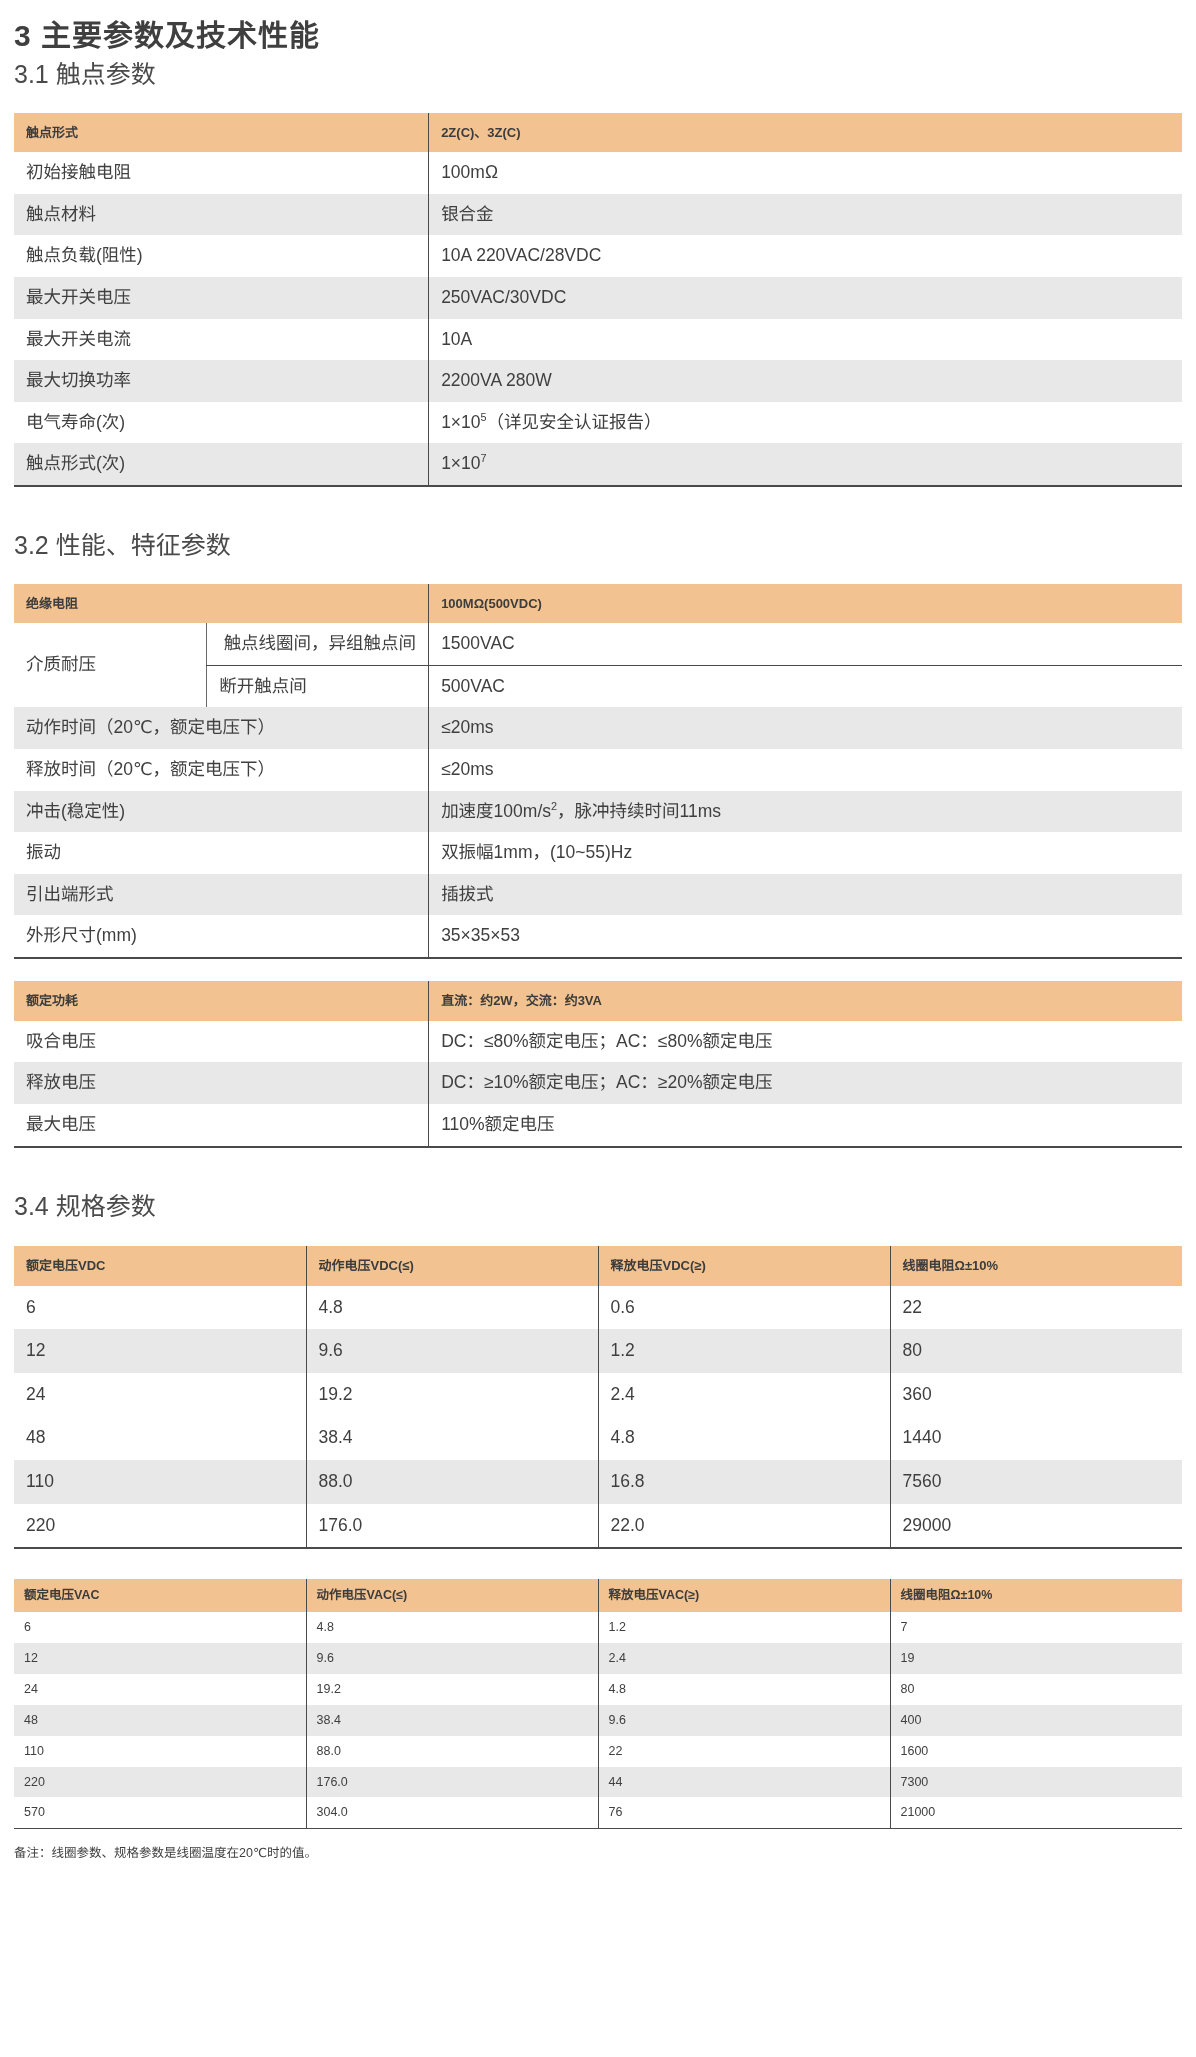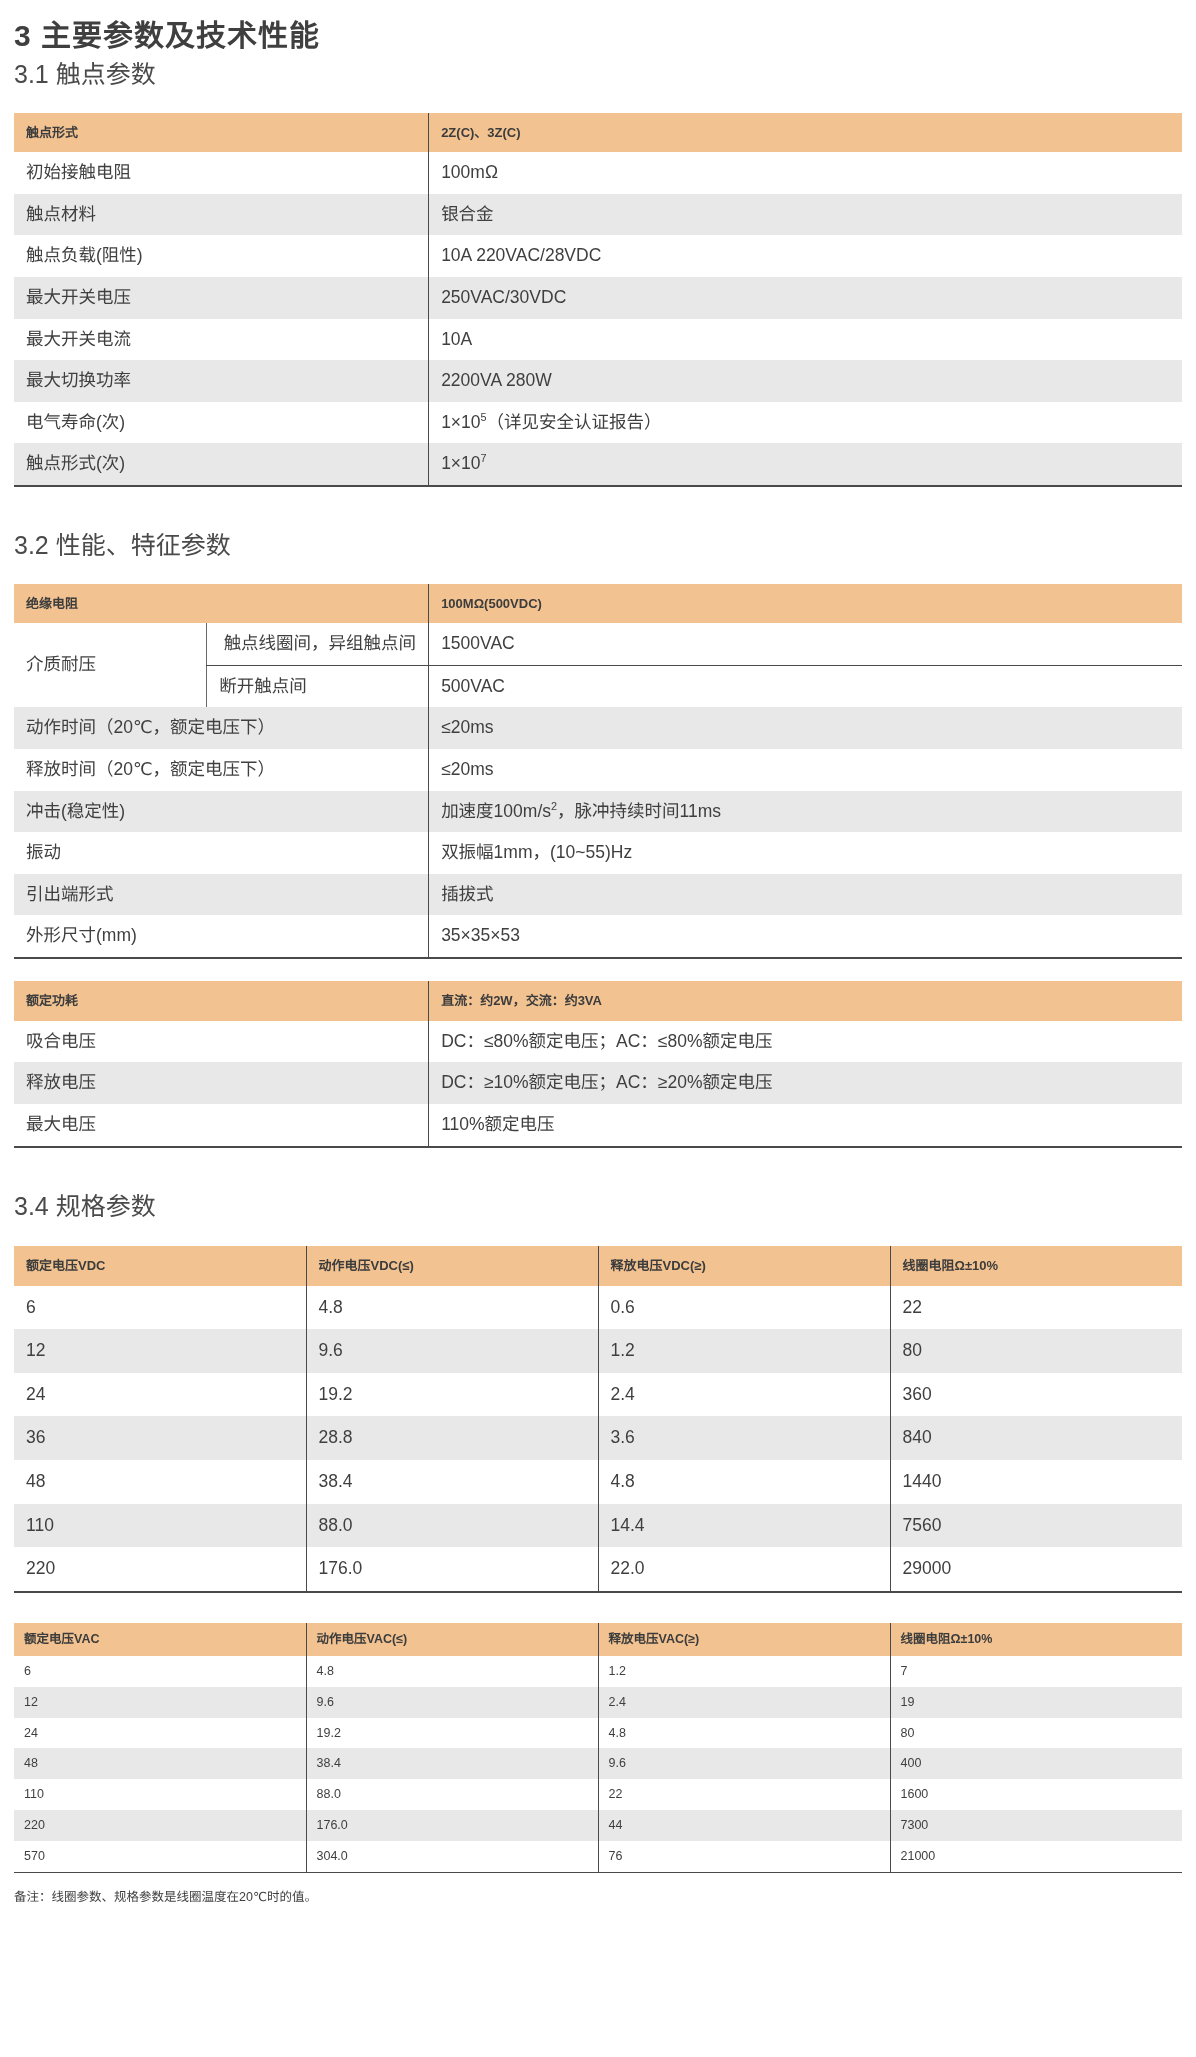--- a/index.html
+++ b/index.html
@@ -268,36 +268,30 @@
           <td class="vsep">9.6</td>
           <td class="vsep">1.2</td>
           <td class="vsep">80</td>
         </tr>
         <tr class="plain">
           <td>24</td>
           <td class="vsep">19.2</td>
           <td class="vsep">2.4</td>
           <td class="vsep">360</td>
         </tr>
-        <tr class="shade">
-          <td>36</td>
-          <td class="vsep">28.8</td>
-          <td class="vsep">3.6</td>
-          <td class="vsep">840</td>
-        </tr>
         <tr class="plain">
           <td>48</td>
           <td class="vsep">38.4</td>
           <td class="vsep">4.8</td>
           <td class="vsep">1440</td>
         </tr>
         <tr class="shade">
           <td>110</td>
           <td class="vsep">88.0</td>
-          <td class="vsep">14.4</td>
+          <td class="vsep">16.8</td>
           <td class="vsep">7560</td>
         </tr>
         <tr class="plain">
           <td>220</td>
           <td class="vsep">176.0</td>
           <td class="vsep">22.0</td>
           <td class="vsep">29000</td>
         </tr>
       </tbody>
   </table>

